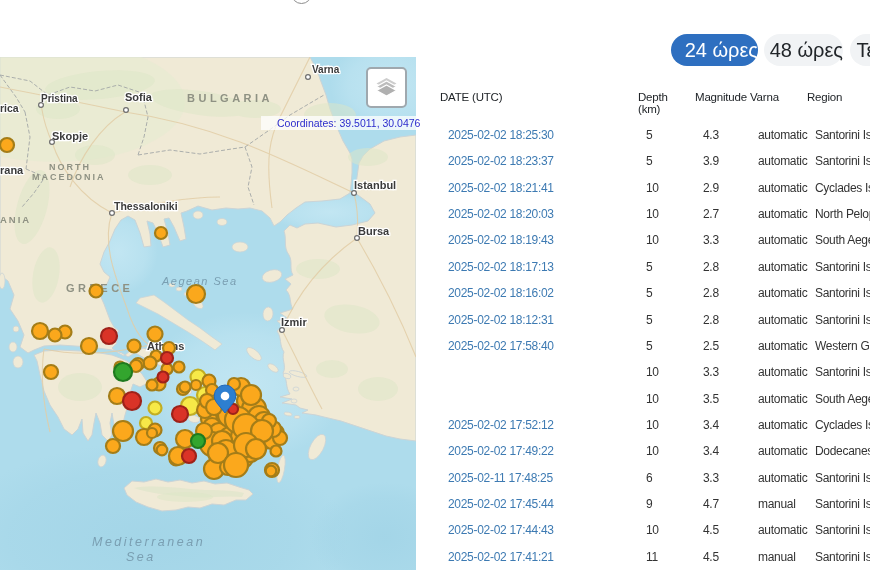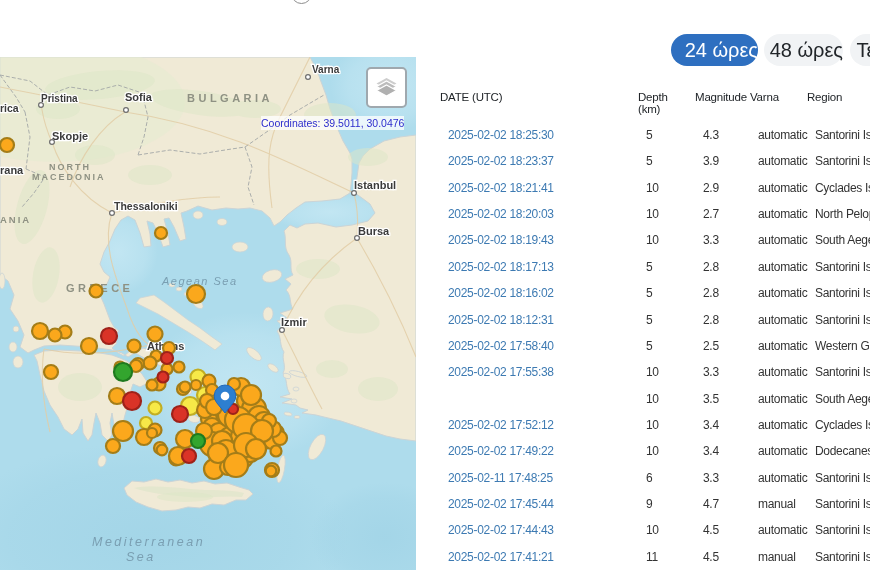--- a/index.html
+++ b/index.html
@@ -10,21 +10,21 @@
   #pills { position:absolute; left:671px; top:22px; white-space:nowrap; }
   .pill { display:inline-block; height:32px; line-height:32px; border-radius:16px;
     font-size:20px; text-align:right; vertical-align:top;margin-top:12px; }
   .pill.active { background:#2e6fc0; color:#fff; width:87px; }
   .pill.plain { background:#f1f3f5; color:#212529; width:79px; margin-left:6px; }
   .pill.third { background:#f1f3f5; color:#212529; width:90px; margin-left:7px; }
   #mapwrap { position:absolute; left:0; top:57px; width:416px; height:513px; overflow:hidden; }
   #layersbox { position:absolute; left:366px; top:67px; width:41px; height:41px;
     background:#fff; border:2px solid #9fa8ae; border-radius:5px; }
   #coords { position:absolute; left:261px; top:116px; background:rgba(255,255,255,0.75);
-    color:#2c2ccc; font-size:10.5px; padding:1px 0; white-space:nowrap; }
+    color:#2c2ccc; font-size:10.5px; padding:1px 16px; white-space:nowrap; }
   #tbl { position:absolute; left:432px; top:91px; width:438px; font-size:12px; color:#333; }
   .row span { letter-spacing:-0.3px; }
   .hrow { position:absolute; top:0; left:0; width:438px; color:#212529; font-size:11.5px; }
   .hrow span { letter-spacing:-0.2px;margin-left:8px; }
   .c1 { position:absolute; left:0; width:196px; }
   .c2 { position:absolute; left:198px; width:55px; }
   .c3 { position:absolute; left:255px; width:53px; }
   .c4 { position:absolute; left:310px; width:55px; }
   .c5 { position:absolute; left:367px; width:200px; white-space:nowrap; }
   .row { position:absolute; left:16px; width:438px; height:26px; }
@@ -364,21 +364,20 @@
       <span class="c5">Santorini Isl. - South Aegean Sea</span>
     </div>
   <div class="row" style="top:247.8px">
       <span class="c1">2025-02-02 17:58:40</span>
       <span class="c2">5</span>
       <span class="c3">2.5</span>
       <span class="c4">automatic</span>
       <span class="c5">Western Greece (Greece)</span>
     </div>
   <div class="row" style="top:274.1px">
-      <span class="c1">2025-02-02 17:55:38</span>
       <span class="c2">10</span>
       <span class="c3">3.3</span>
       <span class="c4">automatic</span>
       <span class="c5">Santorini Isl. - South Aegean Sea</span>
     </div>
   <div class="row" style="top:300.5px">
       <span class="c2">10</span>
       <span class="c3">3.5</span>
       <span class="c4">automatic</span>
       <span class="c5">South Aegean Sea, Greece</span>

